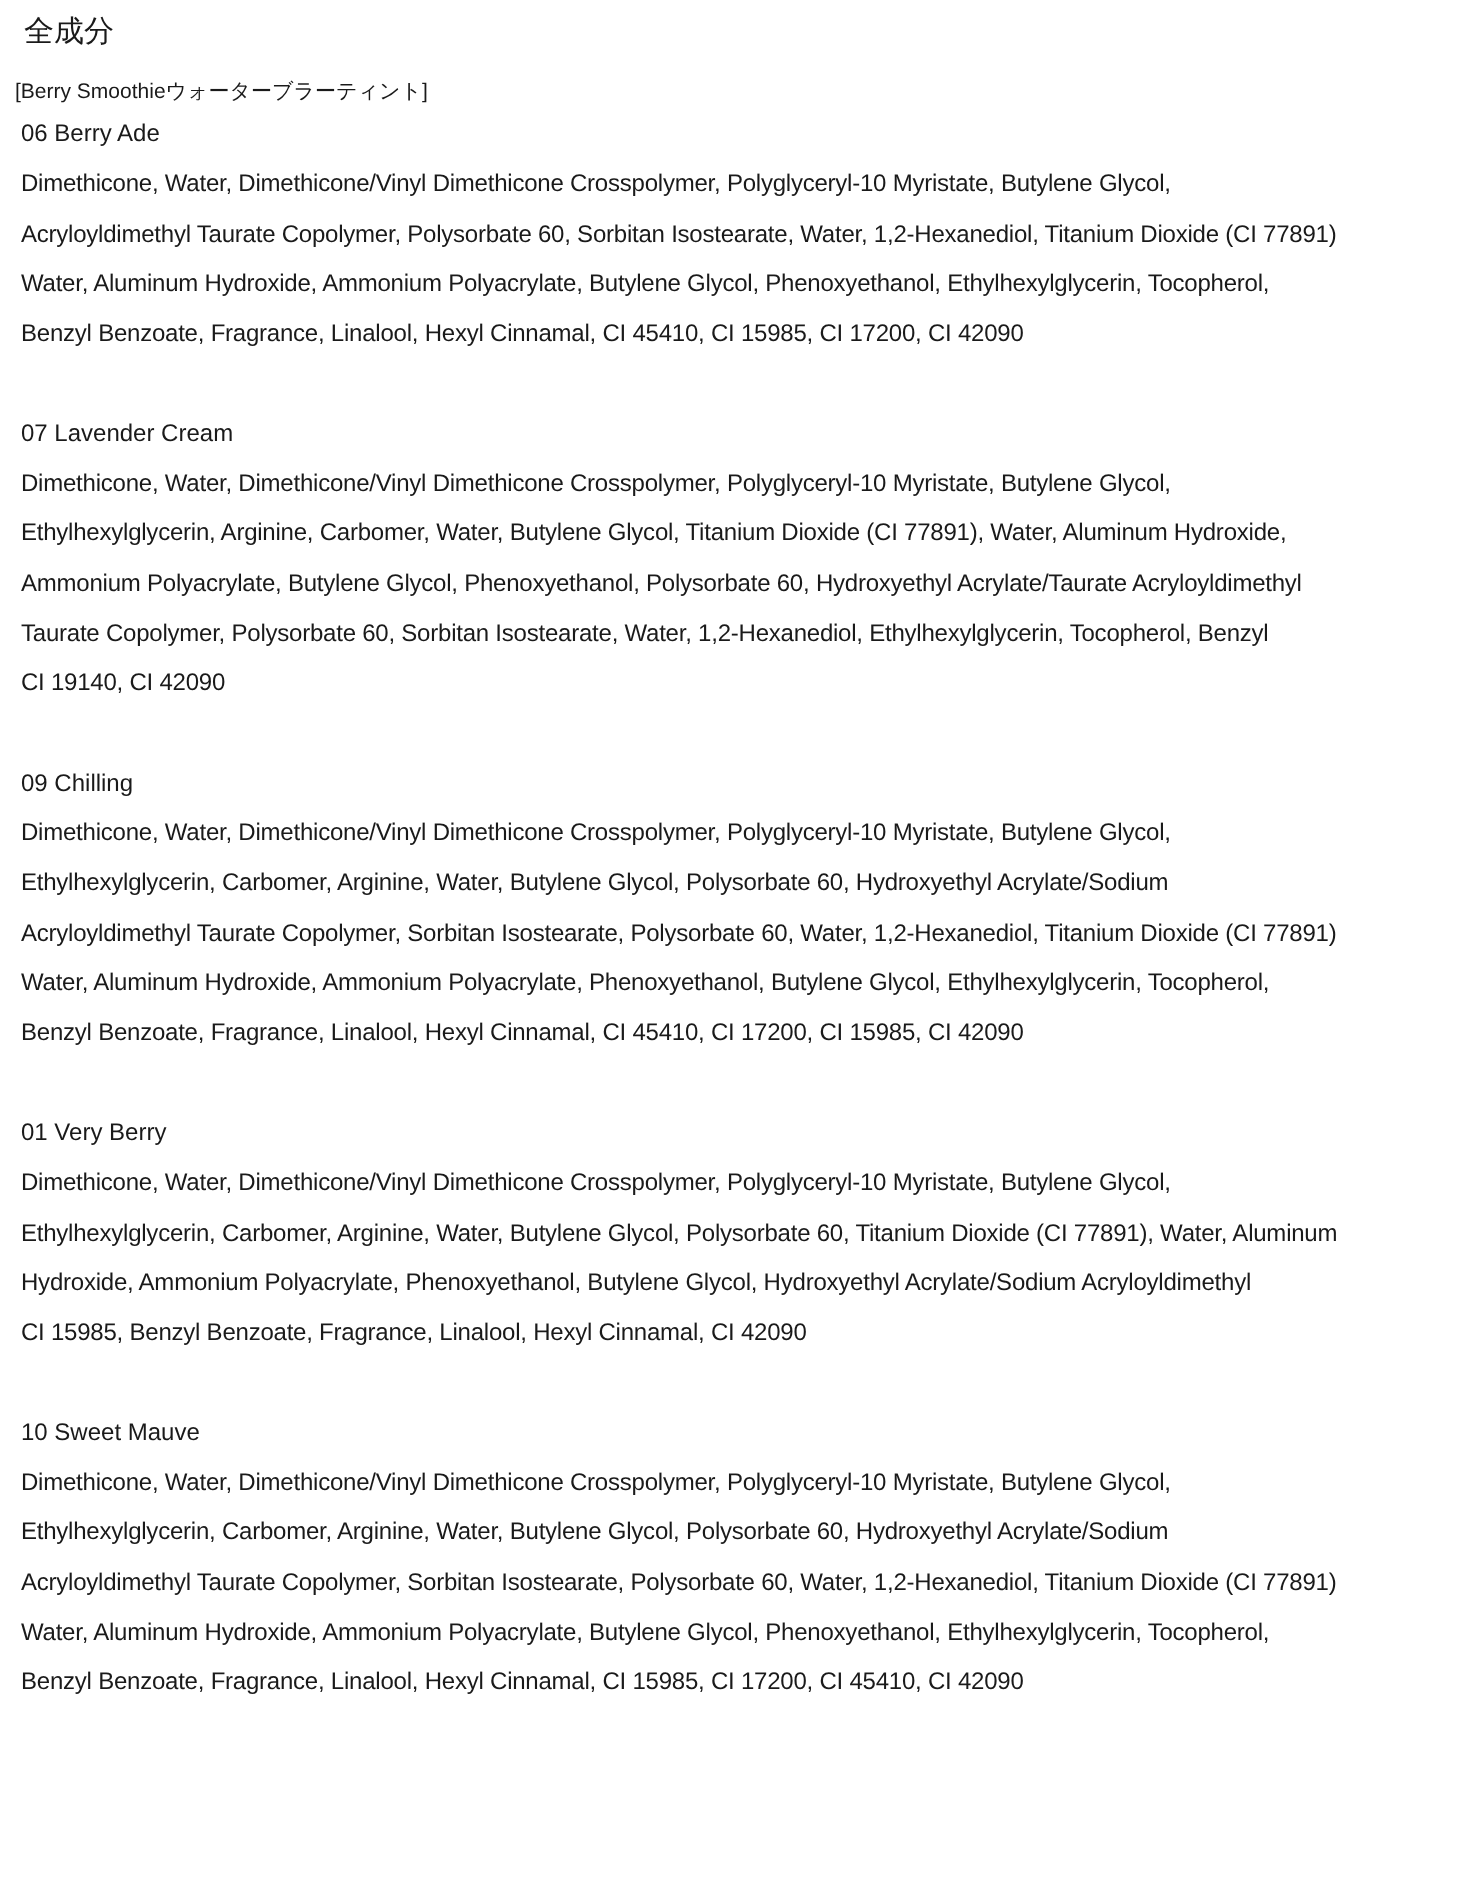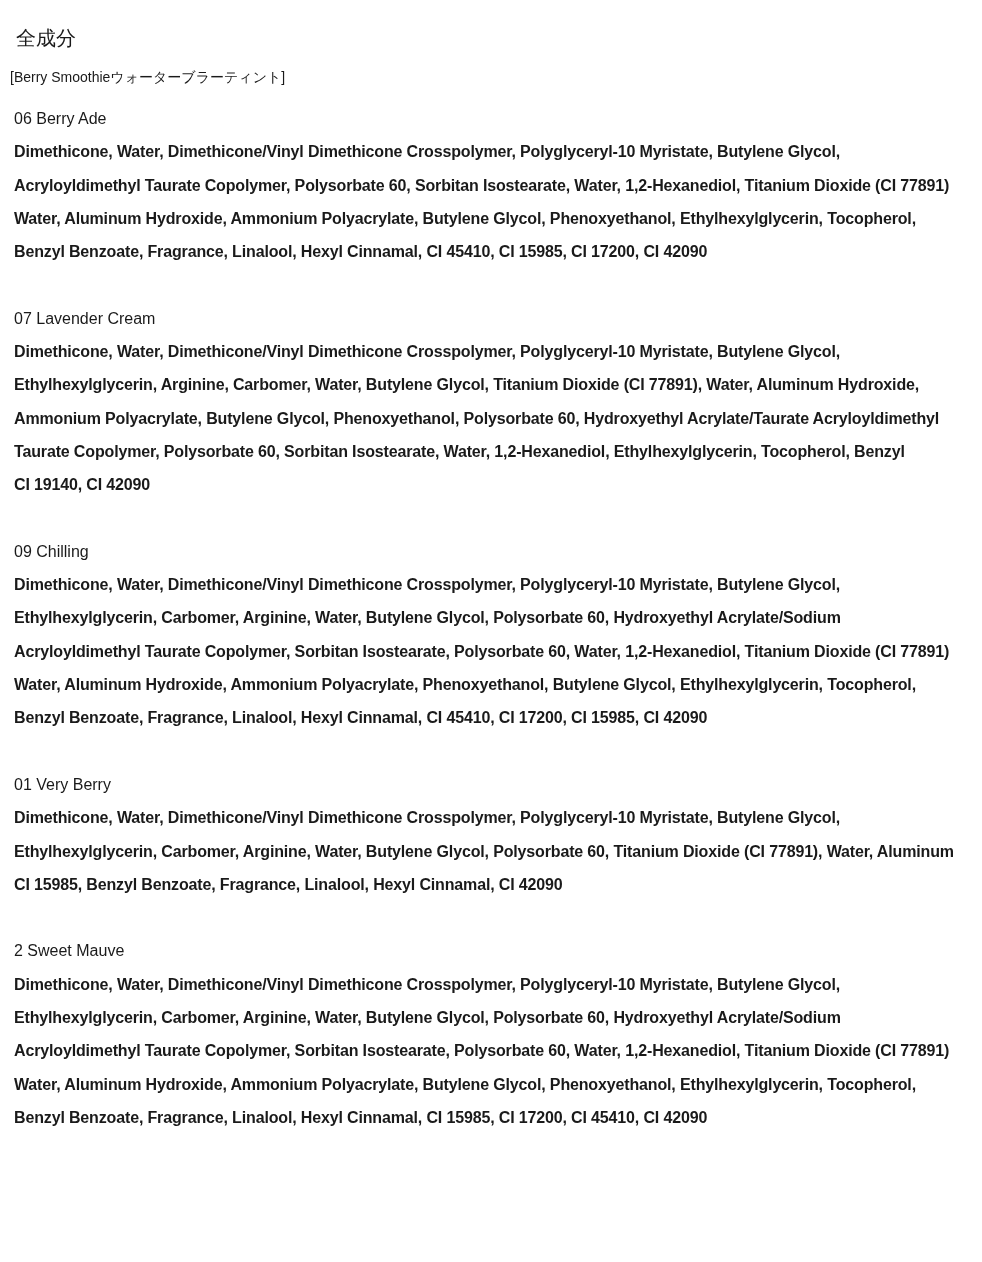--- a/index.html
+++ b/index.html
@@ -14,21 +14,21 @@
       font-family: "Liberation Sans", "DejaVu Sans", sans-serif;
       color: #1a1a1a;
     }
     .page {
       position: relative;
       padding: 0 0 0 14px;
     }
     .heading {
       font-size: 20px;
       line-height: 24px;
-      padding-top: 26px;
+      padding-top: 9px;
       padding-left: 2px;
       height: 24px;
     }
     .product-name {
       font-size: 14px;
       line-height: 18px;
       margin-left: -4px;
       margin-top: 18px;
       height: 18px;
       white-space: nowrap;
@@ -41,26 +41,25 @@
       line-height: 33.3px;
       height: 33.3px;
       white-space: nowrap;
     }
     .ingredient-line {
       font-size: 16px;
       line-height: 33.3px;
       height: 33.3px;
       white-space: nowrap;
       letter-spacing: -0.15px;
-      font-weight: bold;
     }
     .spacer {
       height: 33.3px;
     }
-    #sec-0 { margin-top: 16px; }
+    #sec-0 { margin-top: 4px; }
   </style>
 </head>
 <body>
 
 <div class="page">
   <div class="heading">全成分</div>
   <div class="product-name">[Berry Smoothieウォーターブラーティント]</div>
 
   <div id="sections">
       <div class="section" id="sec-0">
@@ -93,26 +92,27 @@
           <div class="ingredient-line">Water, Aluminum Hydroxide, Ammonium Polyacrylate, Phenoxyethanol, Butylene Glycol, Ethylhexylglycerin, Tocopherol,</div>
           <div class="ingredient-line">Benzyl Benzoate, Fragrance, Linalool, Hexyl Cinnamal, CI 45410, CI 17200, CI 15985, CI 42090</div>
         </div>
         <div class="spacer"></div>
       </div>
       <div class="section" id="sec-3">
         <div class="shade-name">01 Very Berry</div>
         <div>
           <div class="ingredient-line">Dimethicone, Water, Dimethicone/Vinyl Dimethicone Crosspolymer, Polyglyceryl-10 Myristate, Butylene Glycol,</div>
           <div class="ingredient-line">Ethylhexylglycerin, Carbomer, Arginine, Water, Butylene Glycol, Polysorbate 60, Titanium Dioxide (CI 77891), Water, Aluminum</div>
+          <div class="ingredient-line">Hydroxide, Ammonium Polyacrylate, Phenoxyethanol, Butylene Glycol, Hydroxyethyl Acrylate/Sodium Acryloyldimethyl</div>
           <div class="ingredient-line">CI 15985, Benzyl Benzoate, Fragrance, Linalool, Hexyl Cinnamal, CI 42090</div>
         </div>
         <div class="spacer"></div>
       </div>
       <div class="section" id="sec-4">
-        <div class="shade-name">2 Sweet Mauve</div>
+        <div class="shade-name">10 Sweet Mauve</div>
         <div>
           <div class="ingredient-line">Dimethicone, Water, Dimethicone/Vinyl Dimethicone Crosspolymer, Polyglyceryl-10 Myristate, Butylene Glycol,</div>
           <div class="ingredient-line">Ethylhexylglycerin, Carbomer, Arginine, Water, Butylene Glycol, Polysorbate 60, Hydroxyethyl Acrylate/Sodium</div>
           <div class="ingredient-line">Acryloyldimethyl Taurate Copolymer, Sorbitan Isostearate, Polysorbate 60, Water, 1,2-Hexanediol, Titanium Dioxide (CI 77891)</div>
           <div class="ingredient-line">Water, Aluminum Hydroxide, Ammonium Polyacrylate, Butylene Glycol, Phenoxyethanol, Ethylhexylglycerin, Tocopherol,</div>
           <div class="ingredient-line">Benzyl Benzoate, Fragrance, Linalool, Hexyl Cinnamal, CI 15985, CI 17200, CI 45410, CI 42090</div>
         </div>
       </div>
     </div>
 </div>

